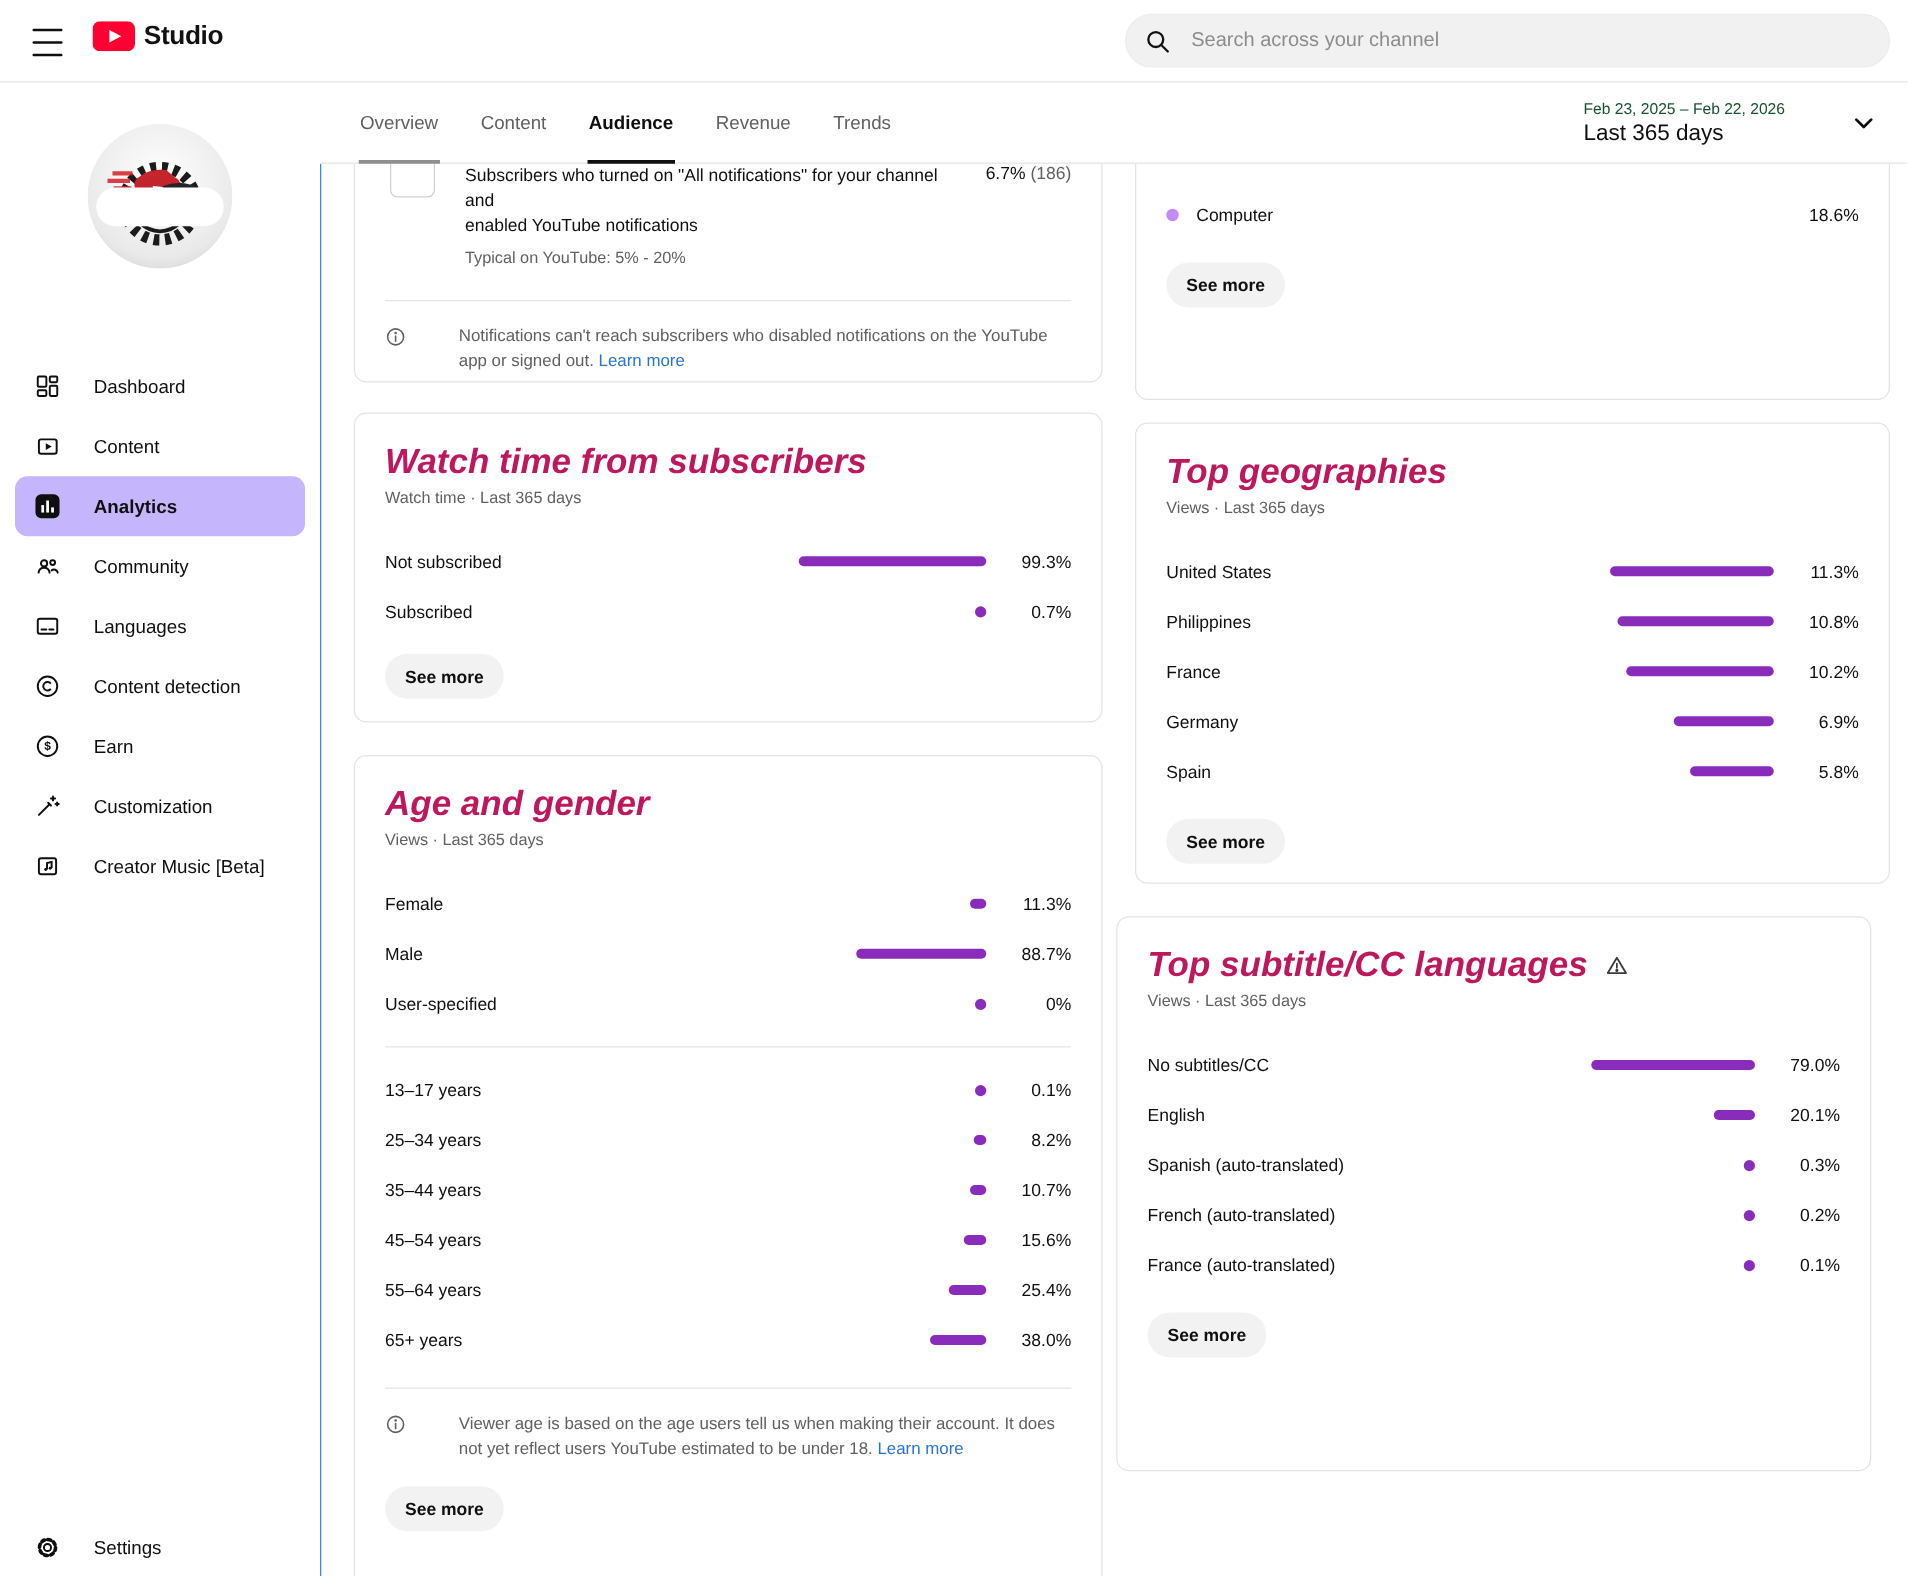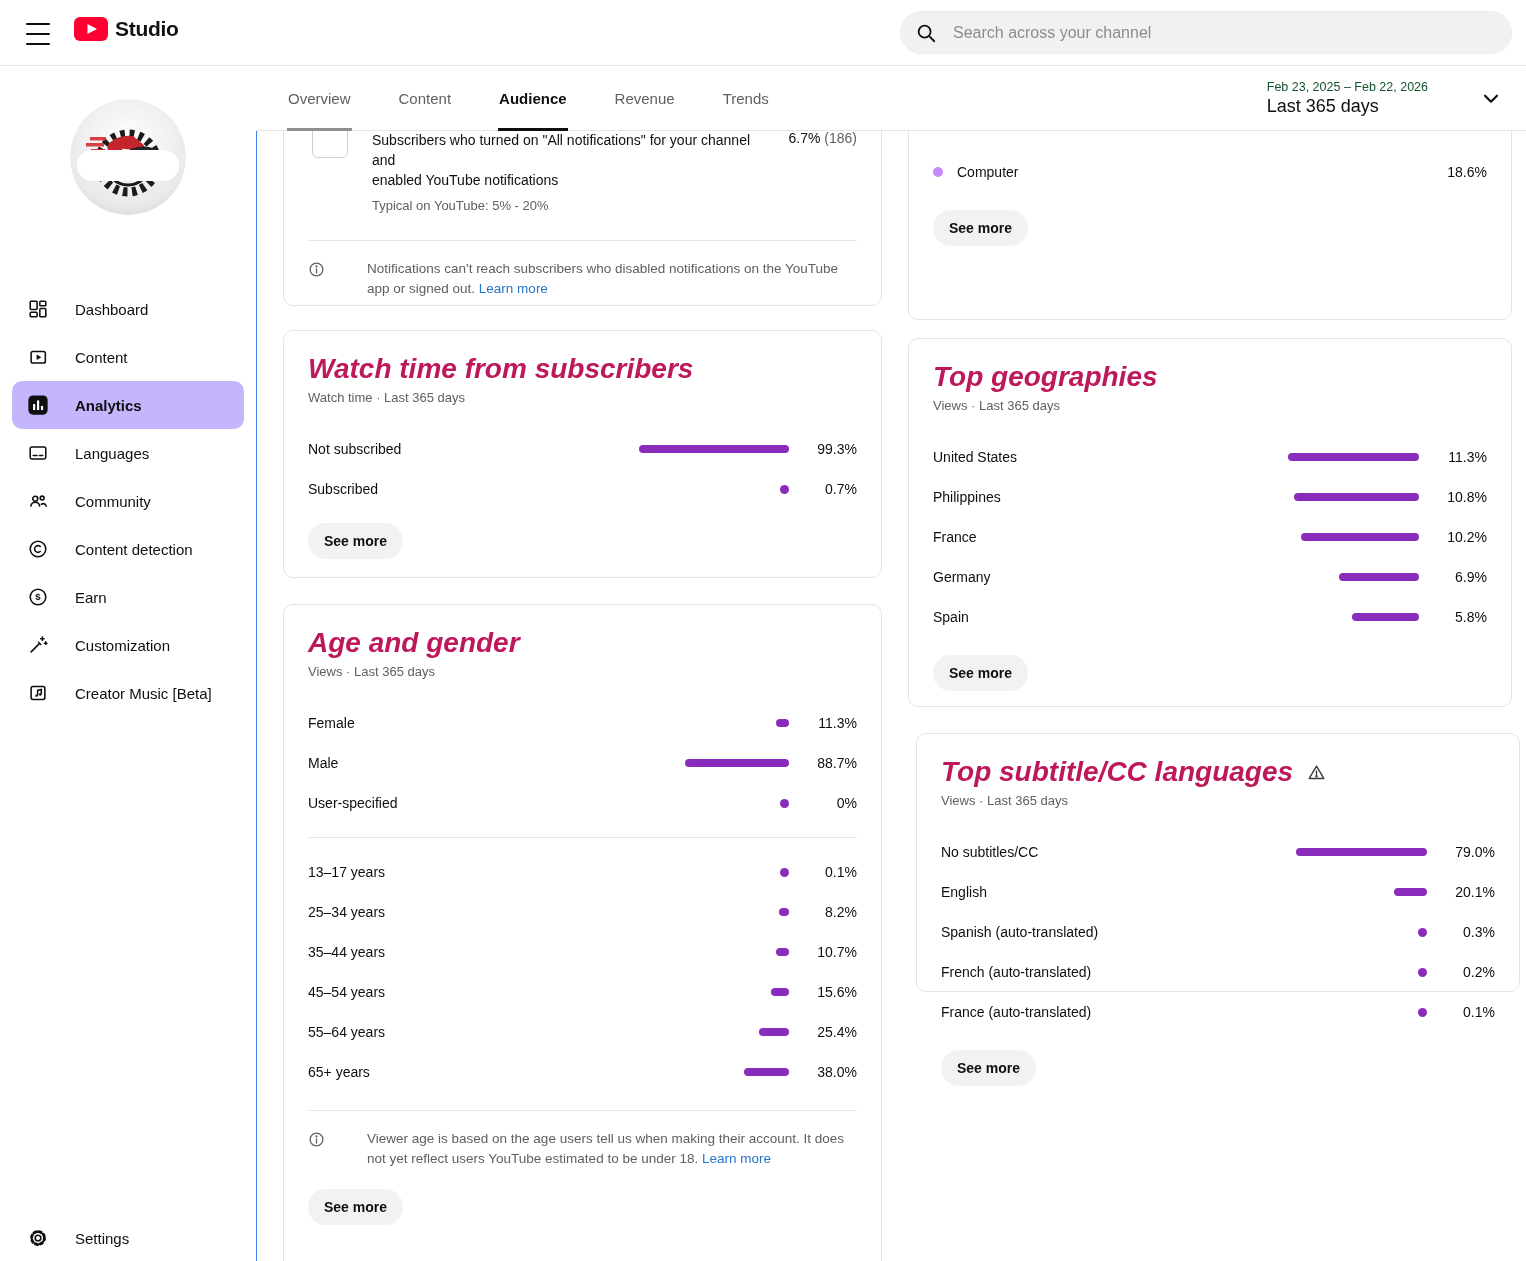--- a/index.html
+++ b/index.html
@@ -23,21 +23,21 @@
   .nav{position:absolute;left:0;top:208px;width:256px;}
   .nav-item{height:48px;display:flex;align-items:center;padding-left:26px;gap:25px;cursor:pointer;}
   .nav-item .lbl{font-size:15px;color:#0f0f0f;}
   .nav-item.selected{background:#c4b5fd;border-radius:10px;margin:0 12px;padding-left:14px;}
   .nav-item.selected .lbl{font-weight:600;}
   .nav-ic{width:24px;height:24px;display:flex;align-items:center;justify-content:center;}
   .settings-item{position:absolute;top:1137px;left:0;width:256px;}
 
   
   .tabsbar{position:absolute;left:256px;top:65px;width:1270px;height:66px;background:#fff;border-bottom:1px solid #e5e5e5;z-index:25;box-sizing:border-box;}
-  .tabs{position:absolute;left:31px;top:0;height:66px;display:flex;gap:46px;}
+  .tabs{position:absolute;left:31px;top:0;height:66px;display:flex;gap:32px;}
   .tab{position:relative;display:flex;align-items:center;height:66px;font-size:15px;color:#606060;cursor:pointer;padding:0 1px;}
   .tab.active{color:#0f0f0f;font-weight:600;}
   .tab.active::after,.tab.hover::after{content:"";position:absolute;left:0;right:0;bottom:0;height:3px;background:#0f0f0f;}
   .tab.hover::after{background:#8f8f8f;}
   .datepick{position:absolute;right:24px;top:0;height:66px;display:flex;align-items:center;gap:52px;cursor:pointer;}
   .datepick .dates{display:flex;flex-direction:column;align-items:flex-start;gap:2px;}
   .date-range{font-size:12.5px;color:#14532d;}
   .date-preset{font-size:18px;color:#0f0f0f;}
 
   
@@ -158,36 +158,36 @@
               <rect x="6.6" y="11" width="2.4" height="6.5" fill="#fff"></rect>
               <rect x="10.9" y="7" width="2.4" height="10.5" fill="#fff"></rect>
               <rect x="15.2" y="13" width="2.4" height="4.5" fill="#fff"></rect>
             </svg>
         </span>
         <span class="lbl">Analytics</span>
       </div>
       <div class="nav-item">
         <span class="nav-ic">
           <svg width="22" height="22" viewBox="0 0 24 24" fill="none" stroke="#0f0f0f" stroke-width="1.7" stroke-linecap="round">
-              <rect x="3.5" y="5.5" width="17" height="13" rx="1.8"></rect>
-              <path d="M6.8 14.8h4.2M13.6 14.8h3.6"></path>
-            </svg>
-        </span>
-        <span class="lbl">Languages</span>
-      </div>
-      <div class="nav-item">
-        <span class="nav-ic">
-          <svg width="22" height="22" viewBox="0 0 24 24" fill="none" stroke="#0f0f0f" stroke-width="1.7" stroke-linecap="round">
               <circle cx="9" cy="9.5" r="2.7"></circle>
               <circle cx="16.5" cy="8.8" r="2.1"></circle>
               <path d="M4.2 17.5c.4-2.8 2.4-4.2 4.8-4.2s4.4 1.4 4.8 4.2"></path>
               <path d="M15.6 15.6c1.8-1.4 4.8-.7 5.3 2"></path>
             </svg>
         </span>
         <span class="lbl">Community</span>
+      </div>
+      <div class="nav-item">
+        <span class="nav-ic">
+          <svg width="22" height="22" viewBox="0 0 24 24" fill="none" stroke="#0f0f0f" stroke-width="1.7" stroke-linecap="round">
+              <rect x="3.5" y="5.5" width="17" height="13" rx="1.8"></rect>
+              <path d="M6.8 14.8h4.2M13.6 14.8h3.6"></path>
+            </svg>
+        </span>
+        <span class="lbl">Languages</span>
       </div>
       <div class="nav-item">
         <span class="nav-ic">
           <svg width="22" height="22" viewBox="0 0 24 24" fill="none" stroke="#0f0f0f" stroke-width="1.7">
               <circle cx="12" cy="12" r="8.5"></circle>
               <path d="M14.9 9.7a3.7 3.7 0 1 0 0 4.6"></path>
             </svg>
         </span>
         <span class="lbl">Content detection</span>
       </div>
@@ -452,21 +452,21 @@
               <span class="bar-area">
                 <span class="bar" style="width: 67.2389px;"></span>
               </span>
               <span class="row-val">5.8%</span>
             </div>
           </div>
       </div>
       <button class="see-more" style="margin-top:18px;">See more</button>
     </div>
 
-    <div class="card card-pad" style="left:660px;top:602px;width:604px;height:259px;">
+    <div class="card card-pad" style="left:637px;top:602px;width:604px;height:444px;">
       <div class="card-title">
         <span>Top subtitle/CC languages</span>
         <span style="display:flex;">
           <svg width="19" height="19" viewBox="0 0 24 24" fill="none" stroke="#3c3c3c" stroke-width="1.8" stroke-linejoin="round">
               <path d="M12 4 2.8 19.5h18.4z"></path>
               <path d="M12 10v4.2" stroke-linecap="round"></path>
               <circle cx="12" cy="16.8" r="0.7" fill="#3c3c3c"></circle>
             </svg>
         </span>
       </div>

